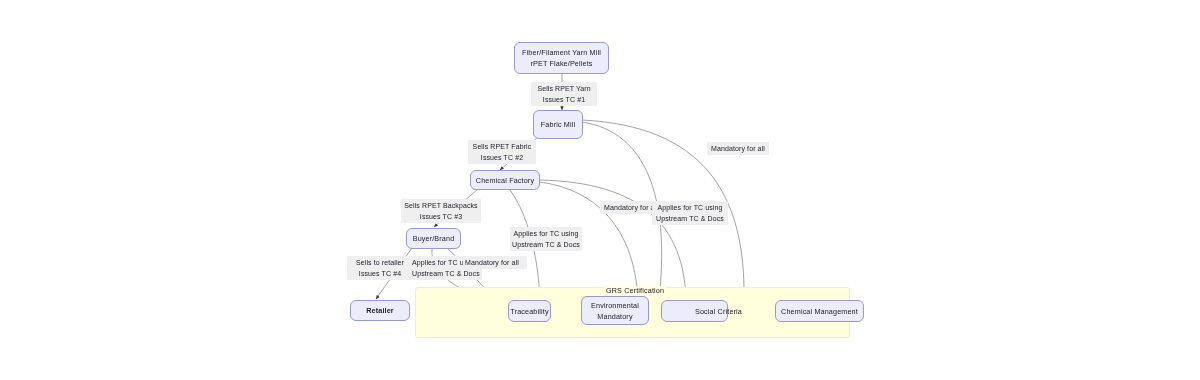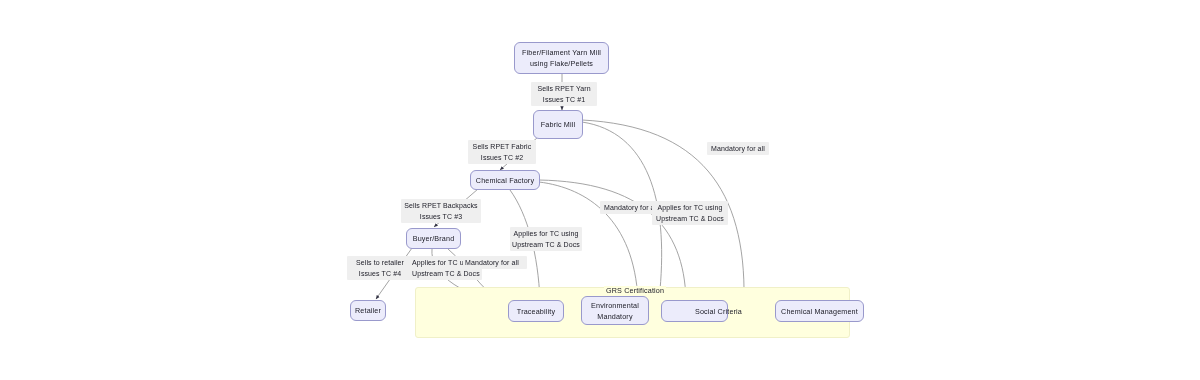--- a/index.html
+++ b/index.html
@@ -111,40 +111,40 @@
 
       <path d="M582,308 L562,311"></path>
     </g>
   </svg>
 
   <div class="subgraph" style="left:415px; top:287px; width:435px; height:51px;"></div>
   <div class="subgraph-title" style="left:604px; top:286px;">GRS Certification</div>
 
   <div class="node" style="left:514px; top:42px; width:95px; height:32px;">
     <span>Fiber/Filament Yarn Mill</span>
-    <span>using Flake/Pellets</span>
+    <span>rPET Flake/Pellets</span>
   </div>
 
   <div class="node" style="left:533px; top:110px; width:50px; height:29px;">
     <span>Fabric Mill</span>
   </div>
 
   <div class="node" style="left:470px; top:170px; width:70px; height:20px;">
     <span>Chemical Factory</span>
   </div>
 
   <div class="node" style="left:406px; top:228px; width:55px; height:21px;">
     <span>Buyer/Brand</span>
   </div>
 
-  <div class="node" style="left:350px; top:300px; width:36px; height:21px;">
+  <div class="node" style="left:350px; top:300px; width:60px; height:21px;font-weight:bold;">
     <span>Retailer</span>
   </div>
 
-  <div class="node" style="left:508px; top:300px; width:56px; height:22px;">
+  <div class="node" style="left:508px; top:300px; width:43px; height:22px;">
     <span>Traceability</span>
   </div>
 
   <div class="node" style="left:581px; top:296px; width:68px; height:29px;">
     <span>Environmental</span>
     <span>Mandatory</span>
   </div>
 
   <div class="node" style="left:661px; top:300px; width:67px; height:22px;padding-left:48px;">
     <span>Social Criteria</span>

